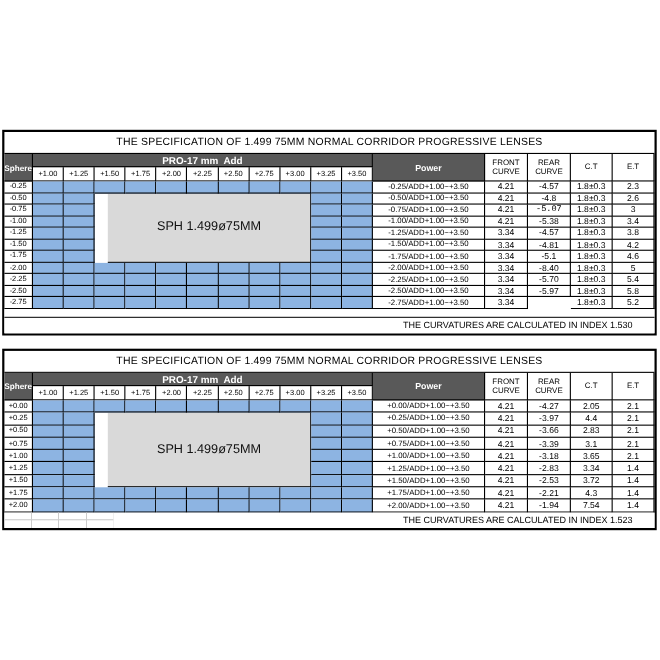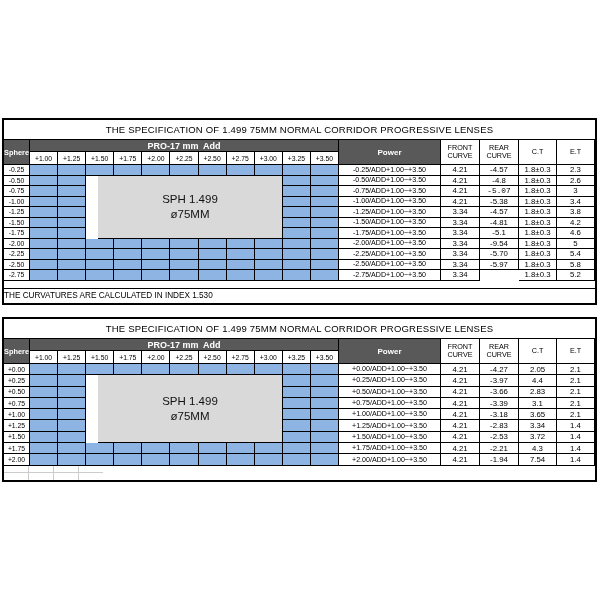--- a/index.html
+++ b/index.html
@@ -15,25 +15,25 @@
   .sphhead{font-size:7.4px;}
   .addgroup{font-size:9px;white-space:pre;}
   .powhead{font-size:8px;}
   .addlbl{font-size:6.8px;}
   .rhead{font-size:7.2px;line-height:1.15;text-align:center;padding:0 1px;}
   .blue{background:var(--blue);}
   .sph{font-size:6.8px;}
   .pow{font-size:7.1px;white-space:nowrap;}
   .val{font-size:7.8px;}
   .graybox{background:var(--graybox);border-right:1px solid var(--border);border-bottom:1px solid var(--border);
-     display:flex;flex-direction:column;align-items:center;justify-content:center;
+     display:flex;flex-direction:row;align-items:center;justify-content:center;
      font-size:11.5px;color:#111;line-height:1.25;margin-left:12px;}
   .spacerrow{border-bottom:1px solid var(--border);background:#fff;}
-  .footerrow{position:relative;display:flex;align-items:center;
-     font-size:8.2px;padding-right:1px;background:#fff;}
+  .footerrow{position:relative;display:flex;align-items:center;justify-content:flex-end;
+     font-size:8.2px;padding-right:20px;background:#fff;}
   .faintgrid{position:absolute;left:0;top:0;height:100%;width:99px;
      background:
        linear-gradient(var(--faint),var(--faint)) 0 50%/100% 1px no-repeat,
        repeating-linear-gradient(90deg,transparent 0 24px,var(--faint) 24px 25px);}
 </style>
 </head>
 <body>
 
 <div id="page">
   <section class="spec-table" id="table-0" style="top: 118px; grid-template-rows: 20px 12px 13px repeat(11, 10.5px) 8px 14px;">
@@ -144,21 +144,21 @@
       <div class="c blue" style="grid-area: 11 / 5;"></div>
       <div class="c blue" style="grid-area: 11 / 6;"></div>
       <div class="c blue" style="grid-area: 11 / 7;"></div>
       <div class="c blue" style="grid-area: 11 / 8;"></div>
       <div class="c blue" style="grid-area: 11 / 9;"></div>
       <div class="c blue" style="grid-area: 11 / 10;"></div>
       <div class="c blue" style="grid-area: 11 / 11;"></div>
       <div class="c blue" style="grid-area: 11 / 12;"></div>
       <div class="c pow" style="grid-area: 11 / 13;">-2.00/ADD+1.00~+3.50</div>
       <div class="c val" style="grid-area: 11 / 14;">3.34</div>
-      <div class="c val" style="grid-area: 11 / 15;">-9.54</div>
+      <div class="c val" style="grid-area: 11 / 15;">-8.40</div>
       <div class="c val" style="grid-area: 11 / 16;">1.8±0.3</div>
       <div class="c val" style="grid-area: 11 / 17;">5</div>
       <div class="c sph" style="grid-area: 12 / 1;">-2.25</div>
       <div class="c blue" style="grid-area: 12 / 2;"></div>
       <div class="c blue" style="grid-area: 12 / 3;"></div>
       <div class="c blue" style="grid-area: 12 / 4;"></div>
       <div class="c blue" style="grid-area: 12 / 5;"></div>
       <div class="c blue" style="grid-area: 12 / 6;"></div>
       <div class="c blue" style="grid-area: 12 / 7;"></div>
       <div class="c blue" style="grid-area: 12 / 8;"></div>
@@ -340,15 +340,16 @@
       <div class="c blue" style="grid-area: 12 / 10;"></div>
       <div class="c blue" style="grid-area: 12 / 11;"></div>
       <div class="c blue" style="grid-area: 12 / 12;"></div>
       <div class="c pow" style="grid-area: 12 / 13;">+2.00/ADD+1.00~+3.50</div>
       <div class="c val" style="grid-area: 12 / 14;">4.21</div>
       <div class="c val" style="grid-area: 12 / 15;">-1.94</div>
       <div class="c val" style="grid-area: 12 / 16;">7.54</div>
       <div class="c val" style="grid-area: 12 / 17;">1.4</div>
       <div class="footerrow" style="grid-area: 13 / 1 / auto / -1;">
         <div class="faintgrid"></div>
+        <span>THE CURVATURES ARE CALCULATED IN INDEX 1.523</span>
       </div>
     </section>
 </div>
 
 </body></html>

